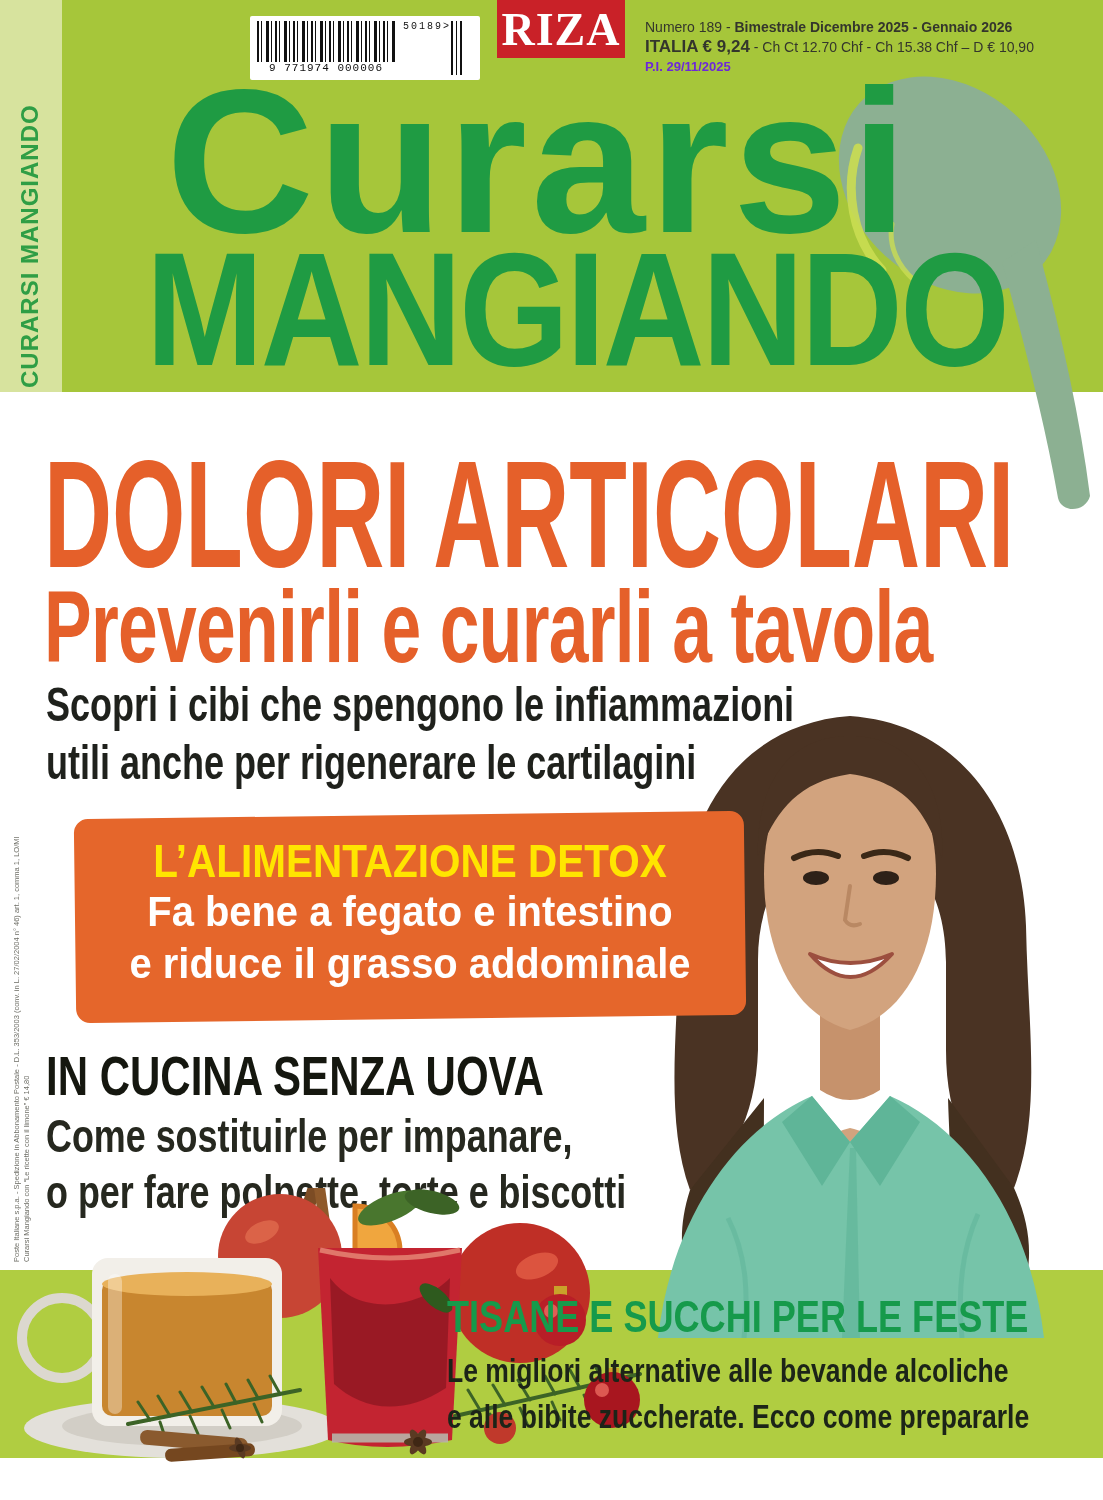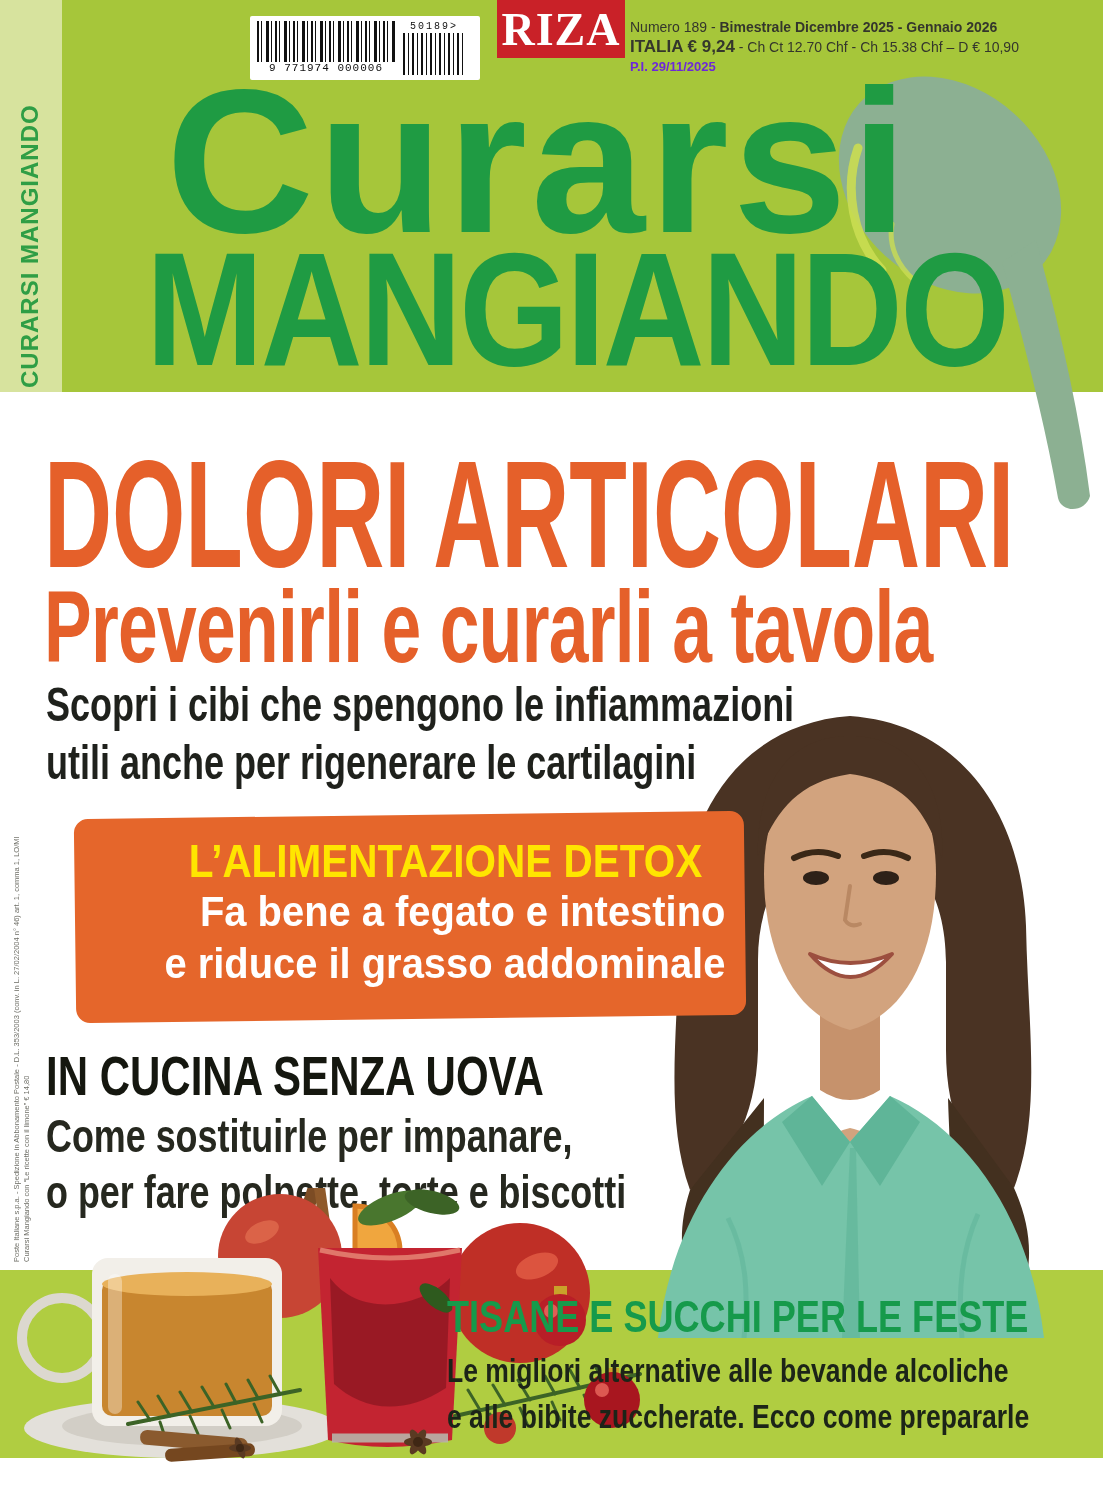--- a/index.html
+++ b/index.html
@@ -21,29 +21,29 @@
   .barcode-box{
     left:250px;top:16px;width:230px;height:64px;background:#fff;z-index:3;
     display:flex;align-items:stretch;padding:5px 7px;box-sizing:border-box;border-radius:2px;
   }
   .bc-main{position:relative;width:138px;display:flex;flex-direction:column;}
   .bc-bars{
     flex:1;
     background:repeating-linear-gradient(90deg,#111 0 2px,#fff 2px 4px,#111 4px 5px,#fff 5px 9px,#111 9px 12px,#fff 12px 14px,#111 14px 15px,#fff 15px 18px);
   }
   .bc-num{font-family:"Liberation Mono", monospace;font-size:11px;letter-spacing:1px;color:#111;text-align:center;line-height:13px;}
-  .bc-addon{width:62px;margin-left:8px;display:flex;flex-direction:column;}
+  .bc-addon{width:62px;margin-left:8px;display:flex;flex-direction:row;}
   .bc-addon-num{font-family:"Liberation Mono", monospace;font-size:10px;letter-spacing:2px;color:#111;text-align:center;line-height:12px;}
   .bc-bars.addon{background:repeating-linear-gradient(90deg,#111 0 2px,#fff 2px 5px,#111 5px 6px,#fff 6px 9px);}
   .riza-box{
     left:497px;top:0;width:128px;height:58px;background:#c92128;z-index:3;
     display:flex;align-items:center;justify-content:center;
     color:#fff;font-family:"Liberation Serif", serif;font-weight:bold;font-size:46px;letter-spacing:1px;
   }
-  .issue-info{left:630px;top:18px;z-index:3;color:#34362c;line-height:19px;font-size:14px;}
+  .issue-info{left:645px;top:18px;z-index:3;color:#34362c;line-height:19px;font-size:14px;}
   .issue-info .b{font-weight:bold;}
   .issue-info .price{font-weight:bold;font-size:17px;}
   .issue-info .small{font-size:13px;font-weight:bold;color:#6d28d9;}
 
   .spoon-svg{left:740px;top:28px;width:363px;height:492px;z-index:1;}
 
   .title1{
     left:146px;top:58px;font-size:205px;line-height:1;font-weight:bold;color:#1f9b43;z-index:2;letter-spacing:4px;margin-left:20px;
   }
   .title2{
@@ -64,21 +64,21 @@
     transform:scaleX(.70);transform-origin:left top;letter-spacing:-1px;
   }
   .dek{
     left:46px;top:676px;font-size:48px;line-height:58px;font-weight:bold;color:#1f211c;z-index:3;
     transform:scaleX(.75);transform-origin:left top;
   }
 
   
   .detox-box{
     left:78px;top:820px;width:664px;height:194px;background:#6d28d9;border-radius:10px;z-index:4;
-    text-align:right;box-sizing:border-box;padding-top:16px;
+    text-align:center;box-sizing:border-box;padding-top:16px;
   }
   .detox-box::before{
     content:"";position:absolute;inset:-5px -3px;background:#e5662b;border-radius:14px;
     transform:rotate(-.7deg);z-index:-1;
   }
   .detox-title{font-size:46px;font-weight:bold;color:#ffe500;transform:scaleX(.88);line-height:50px;}
   .detox-line{font-size:42px;font-weight:bold;color:#ffffff;transform:scaleX(.95);line-height:52px;}
 
   
   .woman-svg{left:598px;top:698px;width:505px;height:640px;z-index:2;}

